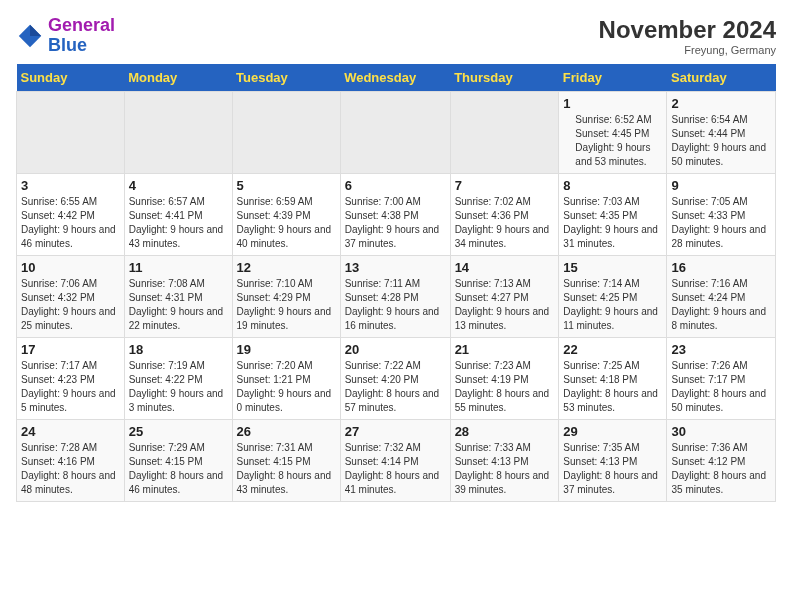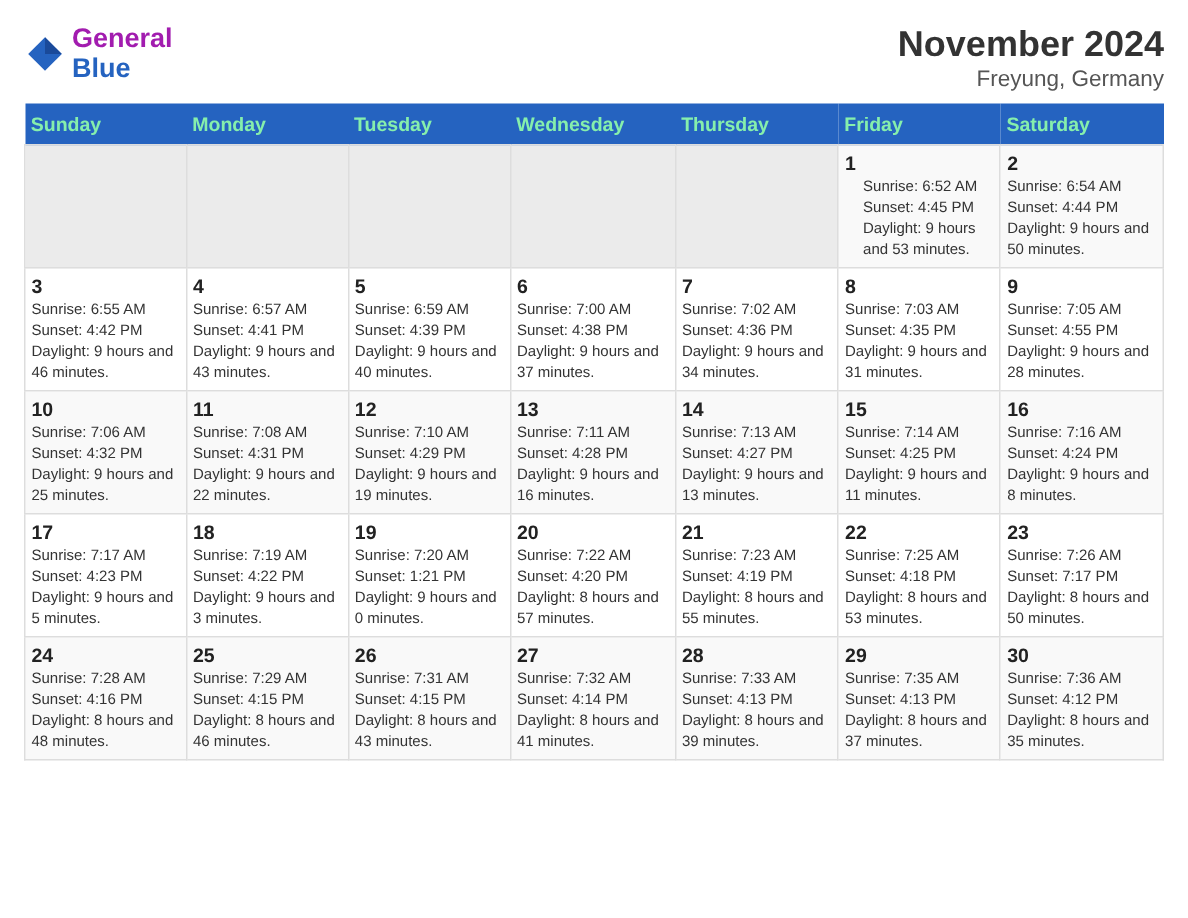--- a/index.html
+++ b/index.html
@@ -34,31 +34,31 @@
     }
     .title-area {
       text-align: right;
     }
     .month-title {
       font-size: 24px;
       font-weight: bold;
       color: #333;
     }
     .location {
-      font-size: 15px;
+      font-size: 11px;
       color: #555;
     }
     table {
       width: 100%;
       border-collapse: collapse;
       font-size: 11px;
     }
     thead tr th {
       background: #2563c0;
-      color: #86efac;
+      color: #fde047;
       padding: 6px 4px;
       text-align: left;
       font-size: 13px;
       font-weight: bold;
     }
     tbody tr td {
       vertical-align: top;
       padding: 4px;
       border: 1px solid #ddd;
       width: 113px;
@@ -171,21 +171,21 @@
         </td>
         <td>
           <div class="day-num">8</div>
           <div class="day-detail" style="white-space: pre-line;">Sunrise: 7:03 AM
 Sunset: 4:35 PM
 Daylight: 9 hours and 31 minutes.</div>
         </td>
         <td>
           <div class="day-num">9</div>
           <div class="day-detail" style="white-space: pre-line;">Sunrise: 7:05 AM
-Sunset: 4:55 PM
+Sunset: 4:33 PM
 Daylight: 9 hours and 28 minutes.</div>
         </td>
       </tr>
       <tr>
         <td>
           <div class="day-num">10</div>
           <div class="day-detail" style="white-space: pre-line;">Sunrise: 7:06 AM
 Sunset: 4:32 PM
 Daylight: 9 hours and 25 minutes.</div>
         </td>

